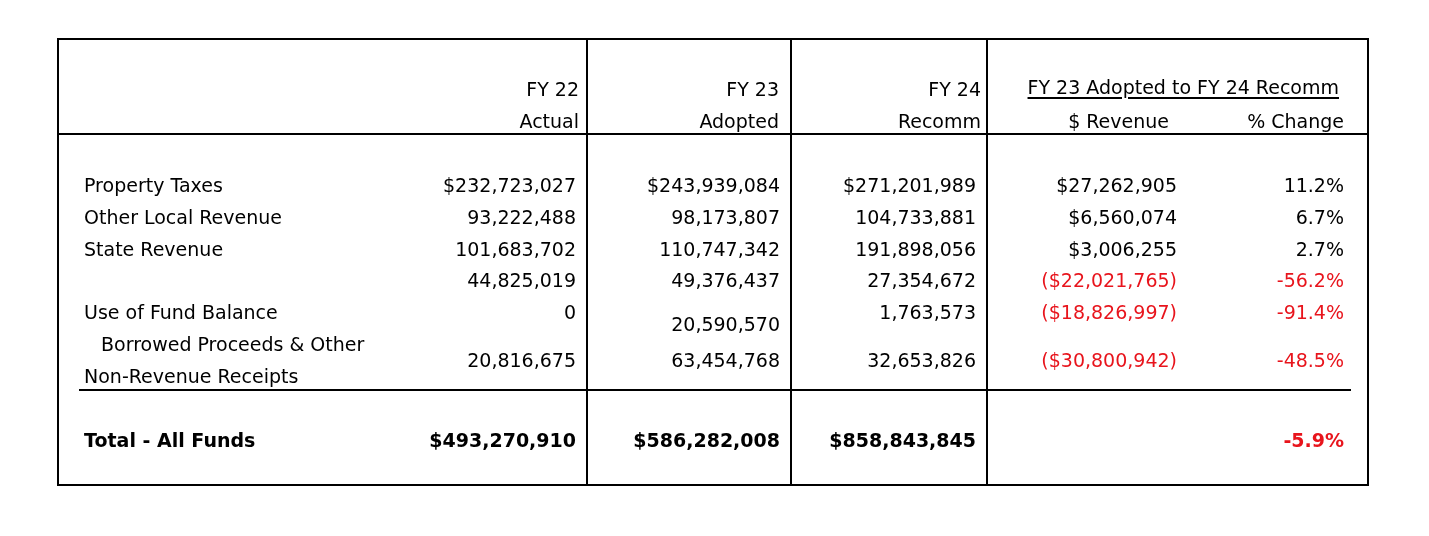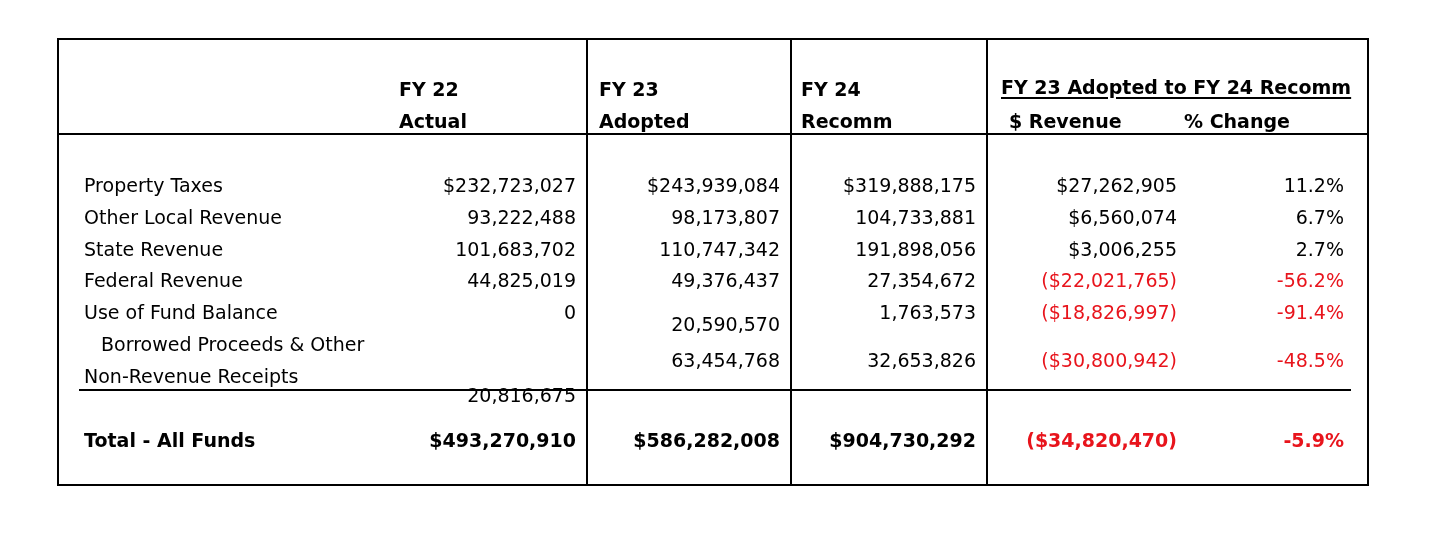--- a/index.html
+++ b/index.html
@@ -38,22 +38,22 @@
       height: 2px;
       background: #000;
     }
     .txt {
       position: absolute;
       white-space: nowrap;
       font-size: 19px;
       line-height: 22px;
     }
     .hdr {
-      font-weight: bold;
-      text-align: left;
+      font-weight: normal;
+      text-align: right;
     }
     .num {
       text-align: right;
     }
     .lbl {
       text-align: left;
     }
     .neg {
       color: #e8141c;
     }
@@ -88,59 +88,57 @@
   <div class="txt hdr" style="left:742px; width:180px; top:38px;">FY 24</div>
   <div class="txt hdr" style="left:742px; width:180px; top:70px;">Recomm</div>
 
   <div class="txt hdr underline" style="left:942px; width:338px; top:36px;">FY 23 Adopted to FY 24 Recomm</div>
   <div class="txt hdr" style="left:950px; width:160px; top:70px;">$ Revenue</div>
   <div class="txt hdr" style="left:1125px; width:160px; top:70px;">% Change</div>
 
   <div class="txt lbl" style="left:25px; top:134px;">Property Taxes</div>
   <div class="txt num" style="left:300px; width:217px; top:134px;">$232,723,027</div>
   <div class="txt num" style="left:500px; width:221px; top:134px;">$243,939,084</div>
-  <div class="txt num" style="left:700px; width:217px; top:134px;">$319,888,175</div>
+  <div class="txt num" style="left:700px; width:217px; top:134px;">$271,201,989</div>
   <div class="txt num" style="left:900px; width:218px; top:134px;">$27,262,905</div>
   <div class="txt num" style="left:1100px; width:185px; top:134px;">11.2%</div>
 
   <div class="txt lbl" style="left:25px; top:166px;">Other Local Revenue</div>
   <div class="txt num" style="left:300px; width:217px; top:166px;">93,222,488</div>
   <div class="txt num" style="left:500px; width:221px; top:166px;">98,173,807</div>
   <div class="txt num" style="left:700px; width:217px; top:166px;">104,733,881</div>
   <div class="txt num" style="left:900px; width:218px; top:166px;">$6,560,074</div>
   <div class="txt num" style="left:1100px; width:185px; top:166px;">6.7%</div>
 
   <div class="txt lbl" style="left:25px; top:198px;">State Revenue</div>
   <div class="txt num" style="left:300px; width:217px; top:198px;">101,683,702</div>
   <div class="txt num" style="left:500px; width:221px; top:198px;">110,747,342</div>
   <div class="txt num" style="left:700px; width:217px; top:198px;">191,898,056</div>
   <div class="txt num" style="left:900px; width:218px; top:198px;">$3,006,255</div>
   <div class="txt num" style="left:1100px; width:185px; top:198px;">2.7%</div>
 
-  <div class="txt lbl" style="left:25px; top:229px;">Federal Revenue</div>
   <div class="txt num" style="left:300px; width:217px; top:229px;">44,825,019</div>
   <div class="txt num" style="left:500px; width:221px; top:229px;">49,376,437</div>
   <div class="txt num" style="left:700px; width:217px; top:229px;">27,354,672</div>
   <div class="txt num neg" style="left:900px; width:218px; top:229px;">($22,021,765)</div>
   <div class="txt num neg" style="left:1100px; width:185px; top:229px;">-56.2%</div>
 
   <div class="txt lbl" style="left:25px; top:261px;">Use of Fund Balance</div>
   <div class="txt num" style="left:300px; width:217px; top:261px;">0</div>
   <div class="txt num" style="left:500px; width:221px; top:261px;margin-top:12px;">20,590,570</div>
   <div class="txt num" style="left:700px; width:217px; top:261px;">1,763,573</div>
   <div class="txt num neg" style="left:900px; width:218px; top:261px;">($18,826,997)</div>
   <div class="txt num neg" style="left:1100px; width:185px; top:261px;">-91.4%</div>
 
   <div class="txt lbl" style="left:25px; top:293px;margin-left:17px;">Borrowed Proceeds &amp; Other</div>
   <div class="txt lbl" style="left:25px; top:325px;">Non-Revenue Receipts</div>
-  <div class="txt num" style="left:300px; width:217px; top:309px;margin-top:35px;">20,816,675</div>
+  <div class="txt num" style="left:300px; width:217px; top:309px;">20,816,675</div>
   <div class="txt num" style="left:500px; width:221px; top:309px;">63,454,768</div>
   <div class="txt num" style="left:700px; width:217px; top:309px;">32,653,826</div>
   <div class="txt num neg" style="left:900px; width:218px; top:309px;">($30,800,942)</div>
   <div class="txt num neg" style="left:1100px; width:185px; top:309px;">-48.5%</div>
 
   <div class="txt lbl bold" style="left:25px; top:389px;">Total - All Funds</div>
   <div class="txt num bold" style="left:300px; width:217px; top:389px;">$493,270,910</div>
   <div class="txt num bold" style="left:500px; width:221px; top:389px;">$586,282,008</div>
-  <div class="txt num bold" style="left:700px; width:217px; top:389px;">$904,730,292</div>
-  <div class="txt num bold neg" style="left:900px; width:218px; top:389px;">($34,820,470)</div>
+  <div class="txt num bold" style="left:700px; width:217px; top:389px;">$858,843,845</div>
   <div class="txt num bold neg" style="left:1100px; width:185px; top:389px;">-5.9%</div>
 </div>
 
 </body></html>

